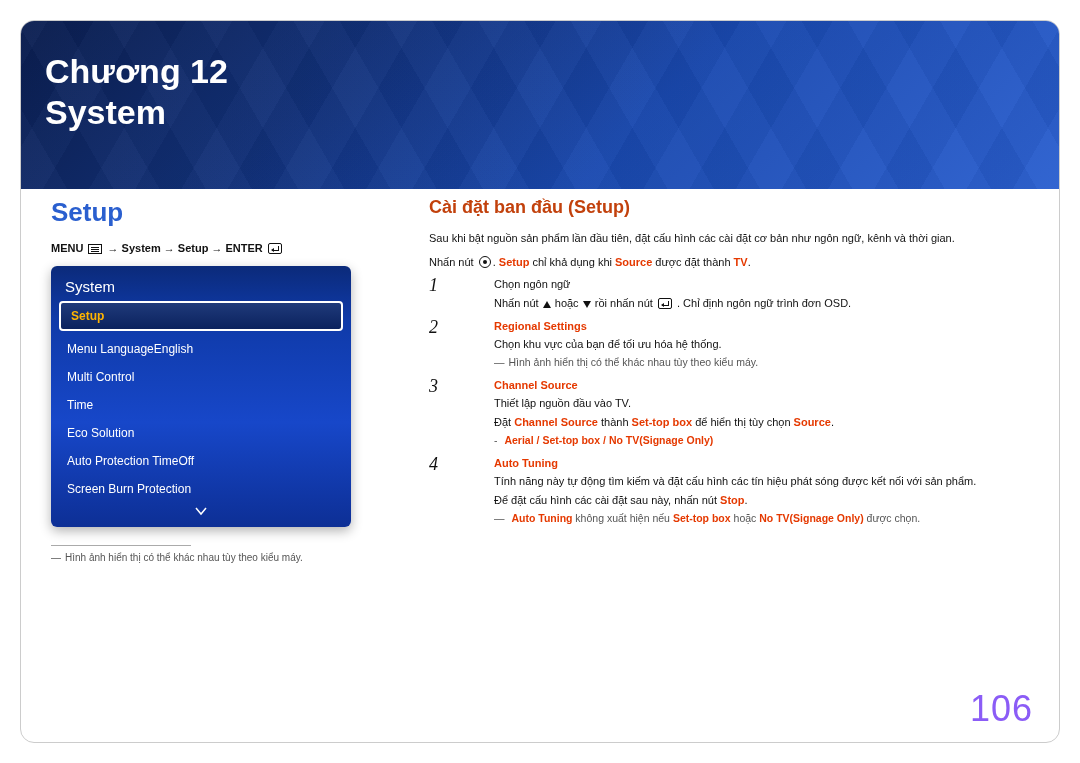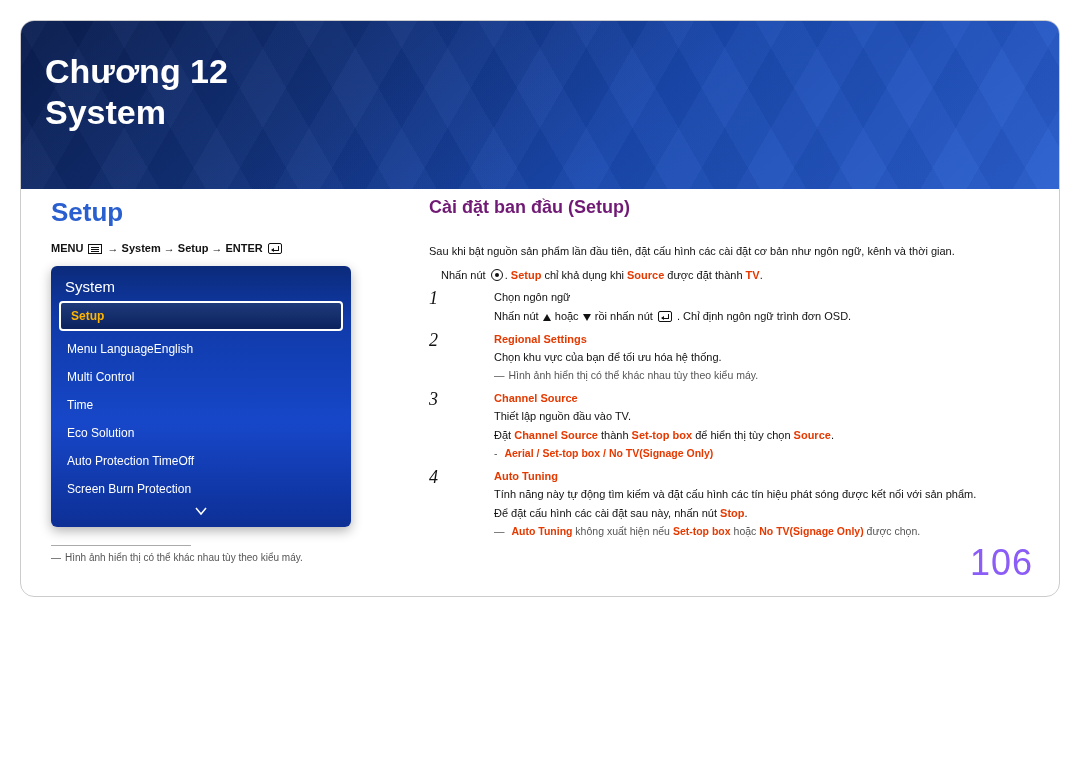--- a/index.html
+++ b/index.html
@@ -1,20 +1,20 @@
 <!DOCTYPE html>
 <html><head>
 <meta charset="utf-8">
 <style>
   * { box-sizing: border-box; margin: 0; padding: 0; }
   html, body { width: 1080px; height: 763px; font-family: Arial, Helvetica, sans-serif; background: #fff; }
   .page {
     position: relative;
     width: 1040px;
-    height: 577px;
+    height: 723px;
     margin: 20px;
     border: 1px solid #ccc;
     border-radius: 14px;
     overflow: hidden;
     background: #fff;
   }
   .header-band {
     position: relative;
     width: 100%;
     height: 168px;
@@ -130,22 +130,22 @@
   }
   .footnote {
     font-size: 10px;
     color: #555;
   }
   .footnote .dash { margin-right: 4px; }
 
   .right-heading {
     font-size: 18px;
     font-weight: 700;
-    color: #701a75;
-    margin-bottom: 25px;
+    color: #c2410c;
+    margin-bottom: 12px;
   }
   .body-text { font-size: 11px; color: #111; line-height: 1.6; }
   .red { color: #e53900; font-weight: 700; }
   .circle-icon {
     display:inline-block; width:12px; height:12px; border:1px solid #111; border-radius:50%; vertical-align:-2px; margin:0 2px;
     position:relative;
   }
   .circle-icon::after { content:""; position:absolute; left:3px; top:3px; width:4px; height:4px; border-radius:50%; background:#111; }
   .tri-up, .tri-down {
     display:inline-block; width:0; height:0; vertical-align:-1px; margin:0 1px;
@@ -239,21 +239,21 @@
       <div class="footnote-rule"></div>
       <div class="footnote">
         <span class="dash">―</span><span>Hình ảnh hiển thị có thể khác nhau tùy theo kiểu máy.</span>
       </div>
     </div>
 
     <div class="right-col">
       <div class="right-heading">Cài đặt ban đầu (Setup)</div>
 
       <div class="body-text">Sau khi bật nguồn sản phẩm lần đầu tiên, đặt cấu hình các cài đặt cơ bản như ngôn ngữ, kênh và thời gian.</div>
-      <div class="body-text" style="margin-top:6px;margin-left:12px;">
+      <div class="body-text" style="margin-top:6px;">
         <span>Nhấn nút </span>
         <span class="circle-icon"></span>.
         <span class="red">Setup</span><span> chỉ khả dụng khi </span><span class="red">Source</span><span> được đặt thành </span><span class="red">TV</span>.
       </div>
 
       <div class="step-row">
         <div class="step-num">1</div>
         <div class="step-body">
           <div>Chọn ngôn ngữ</div>
           <div>

